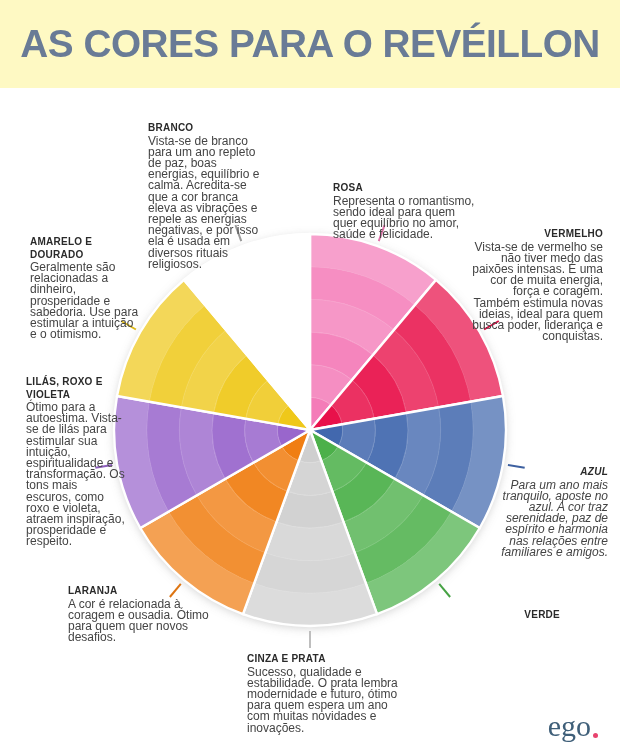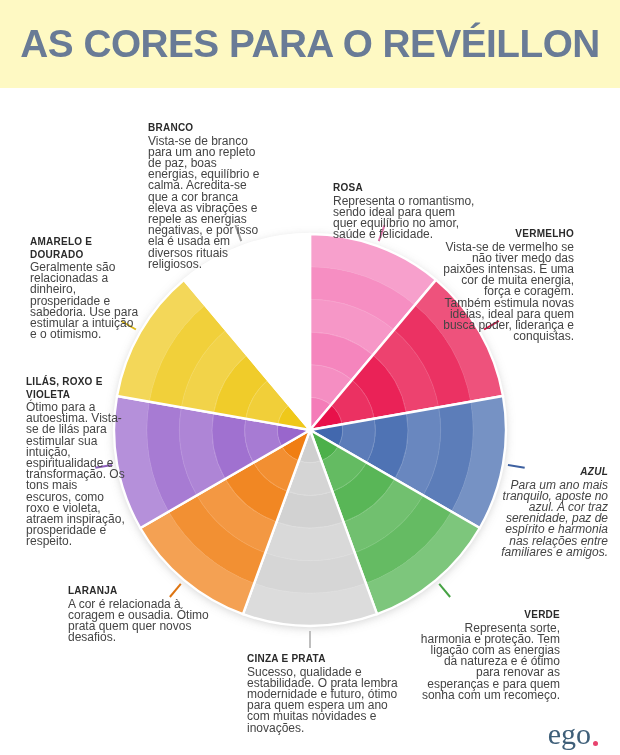--- a/index.html
+++ b/index.html
@@ -70,33 +70,33 @@
     font-size: 12px;
     line-height: 11.2px;
     color: #444444;
   }
   .callout.align-right { text-align: right; }
   .callout.align-left  { text-align: left; }
 
   
   #co-branco   { left: 148px; top: 122px; width: 120px; }
   #co-rosa     { left: 333px; top: 166px; width: 145px; margin-top: 16px; }
-  #co-vermelho { left: 442px; top: 228px; width: 132px; }
+  #co-vermelho { left: 471px; top: 228px; width: 132px; }
   #co-azul     { left: 498px; top: 466px; width: 110px; font-style: italic; }
   #co-verde    { left: 418px; top: 601px; width: 142px; margin-top: 8px; }
   #co-cinza    { left: 247px; top: 653px; width: 152px; }
   #co-laranja  { left: 68px;  top: 585px; width: 148px; }
   #co-lilas    { left: 26px;  top: 376px; width: 100px; }
   #co-amarelo  { left: 30px;  top: 236px; width: 110px; }
 
   
   .footer-logo {
     position: absolute;
     right: 22px;
-    bottom: 6px;
+    bottom: 14px;
     display: flex;
     align-items: flex-end;
     line-height: 1;
   }
   .footer-logo .ego-text {
     font-family: "Liberation Serif", "DejaVu Serif", serif;
     font-size: 30px;
     font-weight: normal;
     color: #3f5f79;
     letter-spacing: 0px;
@@ -240,31 +240,30 @@
     <div class="co-body">Vista-se de vermelho se não tiver medo das paixões intensas. É uma cor de muita energia, força e coragem. Também estimula novas ideias, ideal para quem busca poder, liderança e conquistas.</div>
   </div>
 
   <div class="callout align-right" id="co-azul">
     <div class="co-title">AZUL</div>
     <div class="co-body">Para um ano mais tranquilo, aposte no azul. A cor traz serenidade, paz de espírito e harmonia nas relações entre familiares e amigos.</div>
   </div>
 
   <div class="callout align-right" id="co-verde">
     <div class="co-title">VERDE</div>
-    <div class="co-body">Representa sorte, harmonia e proteção. Tem ligação com as energias da natureza e é ótimo para renovar as esperanças e para quem sonha com um recomeço.</div>
   </div>
 
   <div class="callout align-left" id="co-cinza">
     <div class="co-title">CINZA E PRATA</div>
     <div class="co-body">Sucesso, qualidade e estabilidade. O prata lembra modernidade e futuro, ótimo para quem espera um ano com muitas novidades e inovações.</div>
   </div>
 
   <div class="callout align-left" id="co-laranja">
     <div class="co-title">LARANJA</div>
-    <div class="co-body">A cor é relacionada à coragem e ousadia. Ótimo prata quem quer novos desafios.</div>
+    <div class="co-body">A cor é relacionada à coragem e ousadia. Ótimo para quem quer novos desafios.</div>
   </div>
 
   <div class="callout align-left" id="co-lilas">
     <div class="co-title">LILÁS, ROXO E VIOLETA</div>
     <div class="co-body">Ótimo para a autoestima. Vista-se de lilás para estimular sua intuição, espiritualidade e transformação. Os tons mais escuros, como roxo e violeta, atraem inspiração, prosperidade e respeito.</div>
   </div>
 
   <div class="callout align-left" id="co-amarelo">
     <div class="co-title">AMARELO E DOURADO</div>
     <div class="co-body">Geralmente são relacionadas a dinheiro, prosperidade e sabedoria. Use para estimular a intuição e o otimismo.</div>

